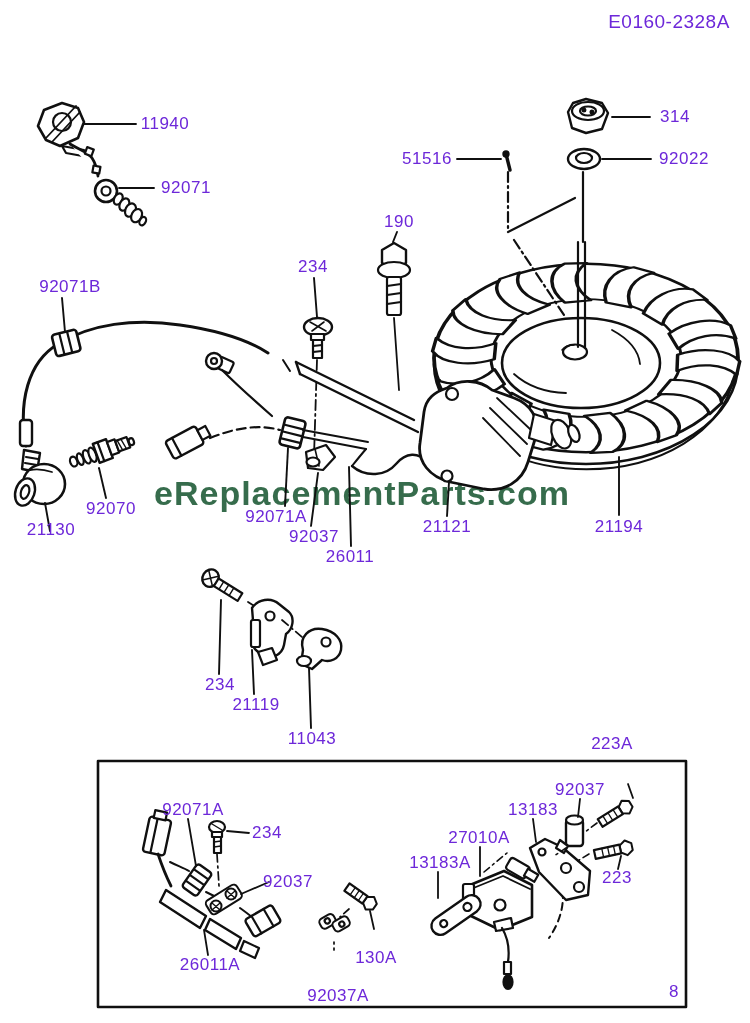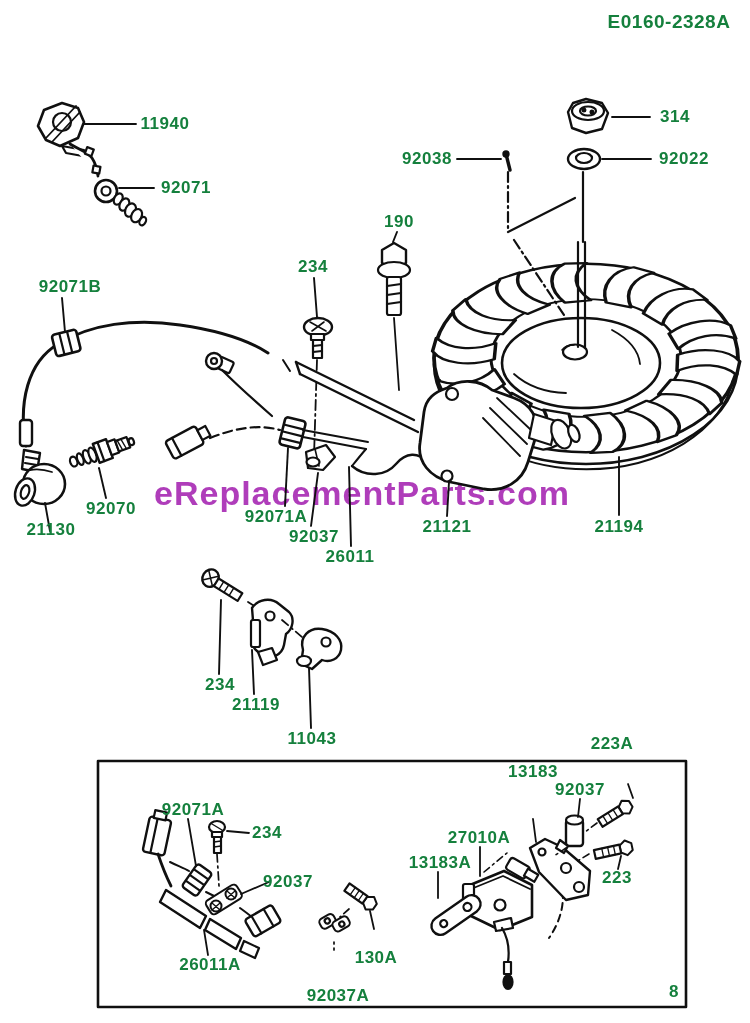--- a/index.html
+++ b/index.html
@@ -1,22 +1,22 @@
 <!DOCTYPE html>
 <html><head>
 <meta charset="utf-8">
 <style>
   html,body{margin:0;padding:0;background:#ffffff;}
   .stage{position:relative;width:750px;height:1023px;background:#ffffff;overflow:hidden;
          font-family:"Liberation Sans",sans-serif;}
-  .lbl{position:absolute;transform:translate(-50%,-50%);font-weight:bold;font-size:17px;
-       color:#15803d;white-space:nowrap;letter-spacing:.5px;z-index:3;}
+  .lbl{position:absolute;transform:translate(-50%,-50%);font-weight:normal;font-size:17px;
+       color:#6d28d9;white-space:nowrap;letter-spacing:.5px;z-index:3;}
   .title{font-size:19px;letter-spacing:.5px;}
   .watermark{position:absolute;transform:translate(-50%,-50%);font-size:34px;font-weight:bold;
-       color:#a21caf;opacity:.85;letter-spacing:1px;white-space:nowrap;z-index:0;text-align:center;}
+       color:#14532d;opacity:.85;letter-spacing:1px;white-space:nowrap;z-index:0;text-align:center;}
   .pageno{font-size:17px;}
   svg.art{position:absolute;left:0;top:0;z-index:1;}
 </style>
 </head>
 <body>
 
 <div class="stage">
 
   <div class="watermark" style="left:362px;top:493px;">eReplacementParts.com</div>
 
@@ -399,21 +399,21 @@
         <line x1="618" y1="869" x2="621" y2="856"></line>
       </g>
     </g>
   </svg>
 
   <div class="lbl title" style="left:669px;top:22px;">E0160-2328A</div>
 
   <div class="lbl" style="left:165px;top:124px;">11940</div>
   <div class="lbl" style="left:186px;top:188px;">92071</div>
   <div class="lbl" style="left:675px;top:117px;">314</div>
-  <div class="lbl" style="left:427px;top:159px;">92038</div>
+  <div class="lbl" style="left:427px;top:159px;">51516</div>
   <div class="lbl" style="left:684px;top:159px;">92022</div>
   <div class="lbl" style="left:399px;top:222px;">190</div>
   <div class="lbl" style="left:313px;top:267px;">234</div>
   <div class="lbl" style="left:70px;top:287px;">92071B</div>
   <div class="lbl" style="left:111px;top:509px;">92070</div>
   <div class="lbl" style="left:51px;top:530px;">21130</div>
   <div class="lbl" style="left:276px;top:517px;">92071A</div>
   <div class="lbl" style="left:314px;top:537px;">92037</div>
   <div class="lbl" style="left:350px;top:557px;">26011</div>
   <div class="lbl" style="left:447px;top:527px;">21121</div>
@@ -423,19 +423,19 @@
   <div class="lbl" style="left:312px;top:739px;">11043</div>
 
   <div class="lbl" style="left:193px;top:810px;">92071A</div>
   <div class="lbl" style="left:267px;top:833px;">234</div>
   <div class="lbl" style="left:288px;top:882px;">92037</div>
   <div class="lbl" style="left:210px;top:965px;">26011A</div>
   <div class="lbl" style="left:338px;top:996px;">92037A</div>
   <div class="lbl" style="left:376px;top:938px;margin-top:20px;">130A</div>
   <div class="lbl" style="left:440px;top:863px;">13183A</div>
   <div class="lbl" style="left:479px;top:838px;text-align:center;">27010A</div>
-  <div class="lbl" style="left:533px;top:772px;">13183</div>
+  <div class="lbl" style="left:533px;top:810px;">13183</div>
   <div class="lbl" style="left:580px;top:790px;">92037</div>
   <div class="lbl" style="left:612px;top:744px;">223A</div>
   <div class="lbl" style="left:617px;top:878px;">223</div>
 
   <div class="lbl pageno" style="left:674px;top:992px;">8</div>
 </div>
 
 </body></html>

